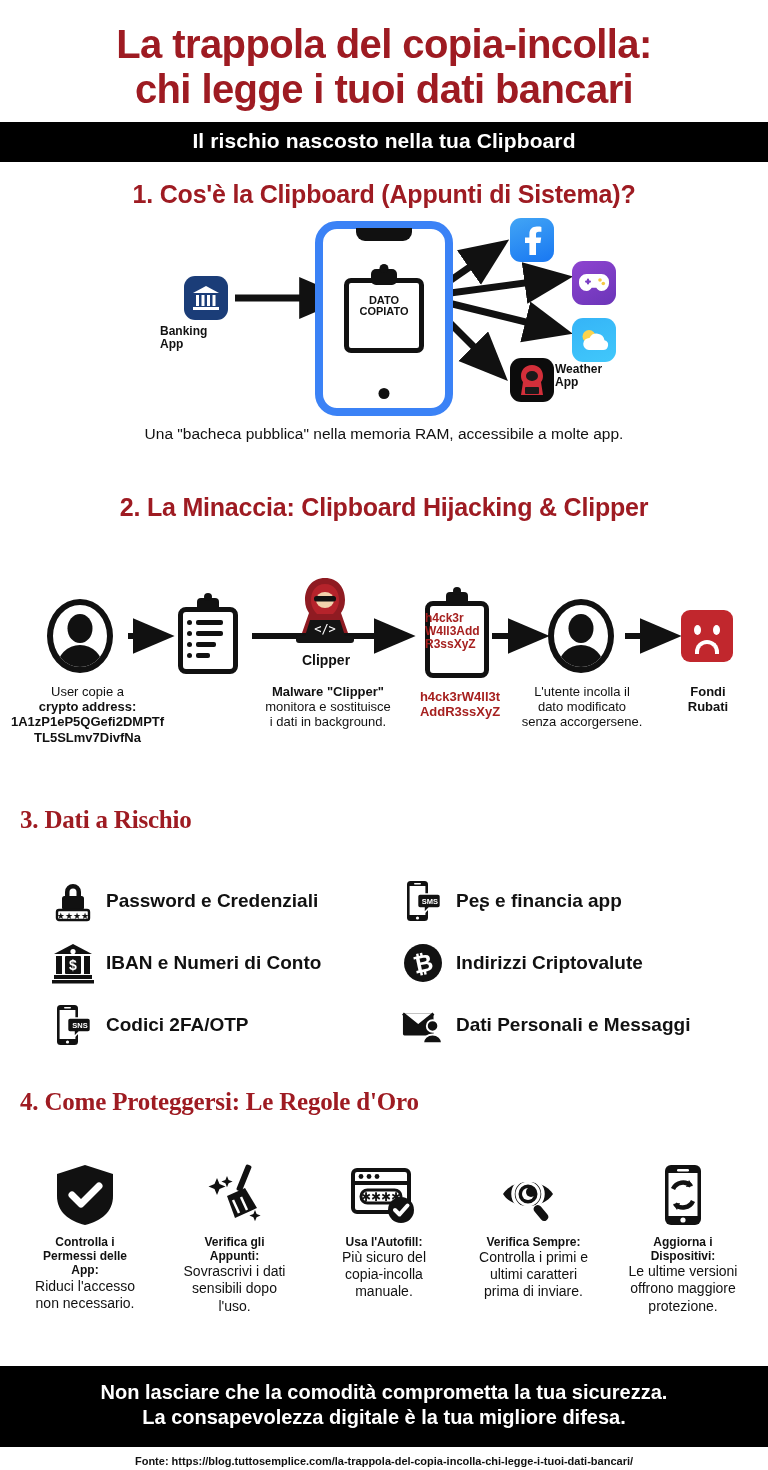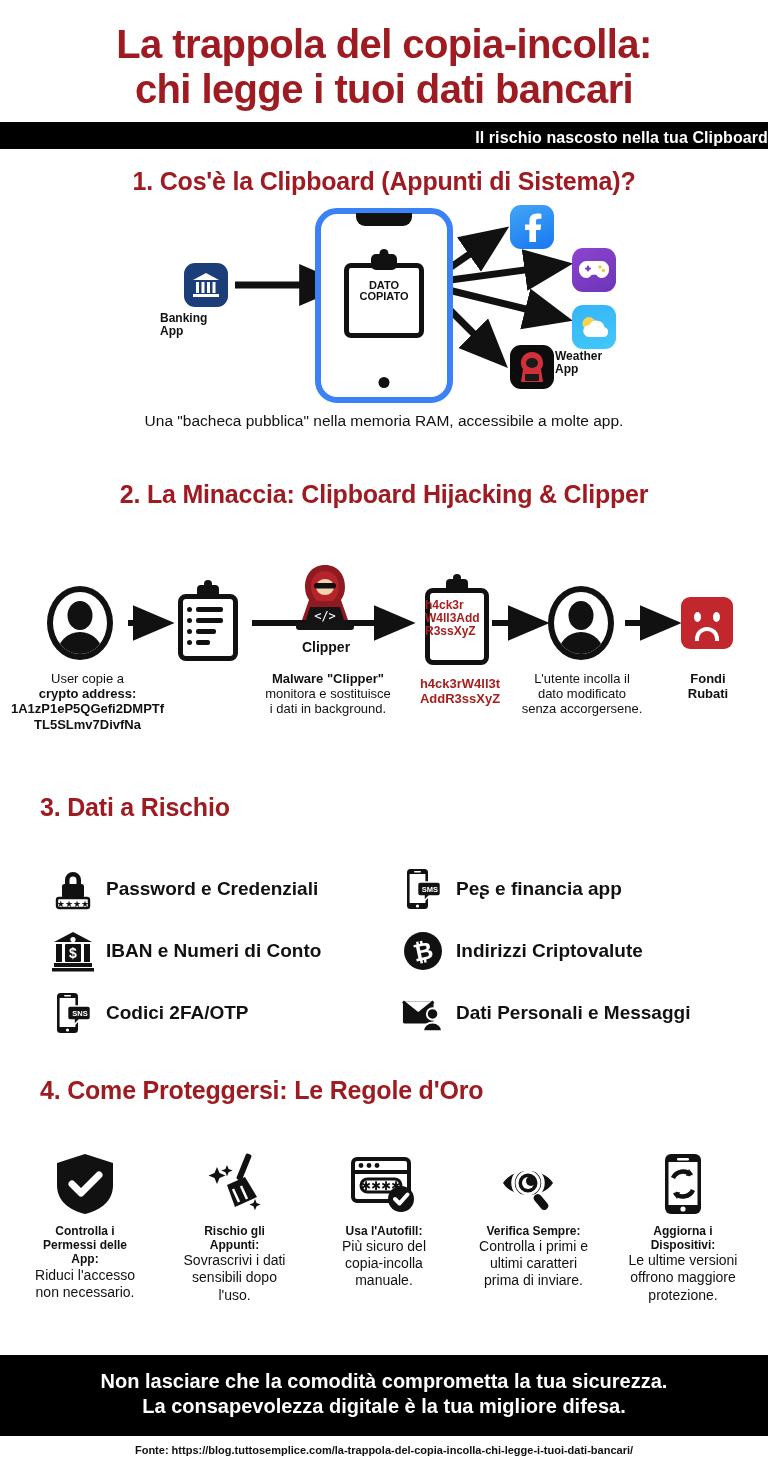--- a/index.html
+++ b/index.html
@@ -11,37 +11,37 @@
   .page{position:relative;width:768px;height:1470px;background:#fff;}
 
   
   .hero{padding:22px 18px 10px;text-align:center;}
   .hero h1{
     margin:0;color:#9e1b22;font-weight:bold;font-size:40px;line-height:1.12;
     letter-spacing:-0.6px;
   }
   .hero h1 .l2{display:block;}
   .subbar{
-    background:#000;color:#fff;text-align:right;
-    font-size:16px;font-weight:bold;padding:7px 0 2px;letter-spacing:.1px;
+    background:#000;color:#fff;text-align:center;
+    font-size:21px;font-weight:bold;padding:7px 0 9px;letter-spacing:.1px;
   }
 
   
   .sec-title{
     color:#9e1b22;font-weight:bold;font-size:25px;margin:0;
     padding:18px 0 4px 0;letter-spacing:-.2px;
   }
   .sec-title.center{text-align:center;}
-  .sec-title.left{padding-left:40px;}
+  .sec-title.left{padding-left:20px;font-family:Liberation Serif, serif;}
 
   
   .s1{position:relative;height:262px;}
   .phone{
     position:absolute;left:315px;top:8px;width:138px;height:195px;
-    border:6px solid #3b82f6;border-radius:22px;background:#fff;box-sizing:border-box;
+    border:8px solid #3b82f6;border-radius:22px;background:#fff;box-sizing:border-box;
   }
   .phone .notch{
     position:absolute;left:50%;transform:translateX(-50%);top:-1px;
     width:56px;height:13px;background:#111;border-radius:0 0 9px 9px;
   }
   .phone .home{
     position:absolute;left:50%;transform:translateX(-50%);bottom:9px;
     width:11px;height:11px;border-radius:50%;background:#111;
   }
   .clip{
@@ -479,21 +479,21 @@
             <path d="M22 32 l18 -8 l12 20 l-22 10 z" fill="#111"></path>
             <path d="M20 40 l6 12" stroke="#fff" stroke-width="2.5"></path>
             <path d="M28 36 l6 13" stroke="#fff" stroke-width="2.5"></path>
             <path d="M36 33 l6 13" stroke="#fff" stroke-width="2.5"></path>
             <path d="M12 14 l2.5 6 l6 2.5 l-6 2.5 l-2.5 6 l-2.5 -6 l-6 -2.5 l6 -2.5 z" fill="#111"></path>
             <path d="M22 12 l1.6 4 l4 1.6 l-4 1.6 l-1.6 4 l-1.6 -4 l-4 -1.6 l4 -1.6 z" fill="#111"></path>
             <path d="M50 46 l1.6 4 l4 1.6 l-4 1.6 l-1.6 4 l-1.6 -4 l-4 -1.6 l4 -1.6 z" fill="#111"></path>
           </svg>
         </div>
         <div class="h">
-          <div>Rischio gli</div>
+          <div>Verifica gli</div>
           <div>Appunti:</div>
         </div>
         <div class="p">
           <div>Sovrascrivi i dati</div>
           <div>sensibili dopo</div>
           <div>l'uso.</div>
         </div>
       </div>
 
       <div class="tip">

